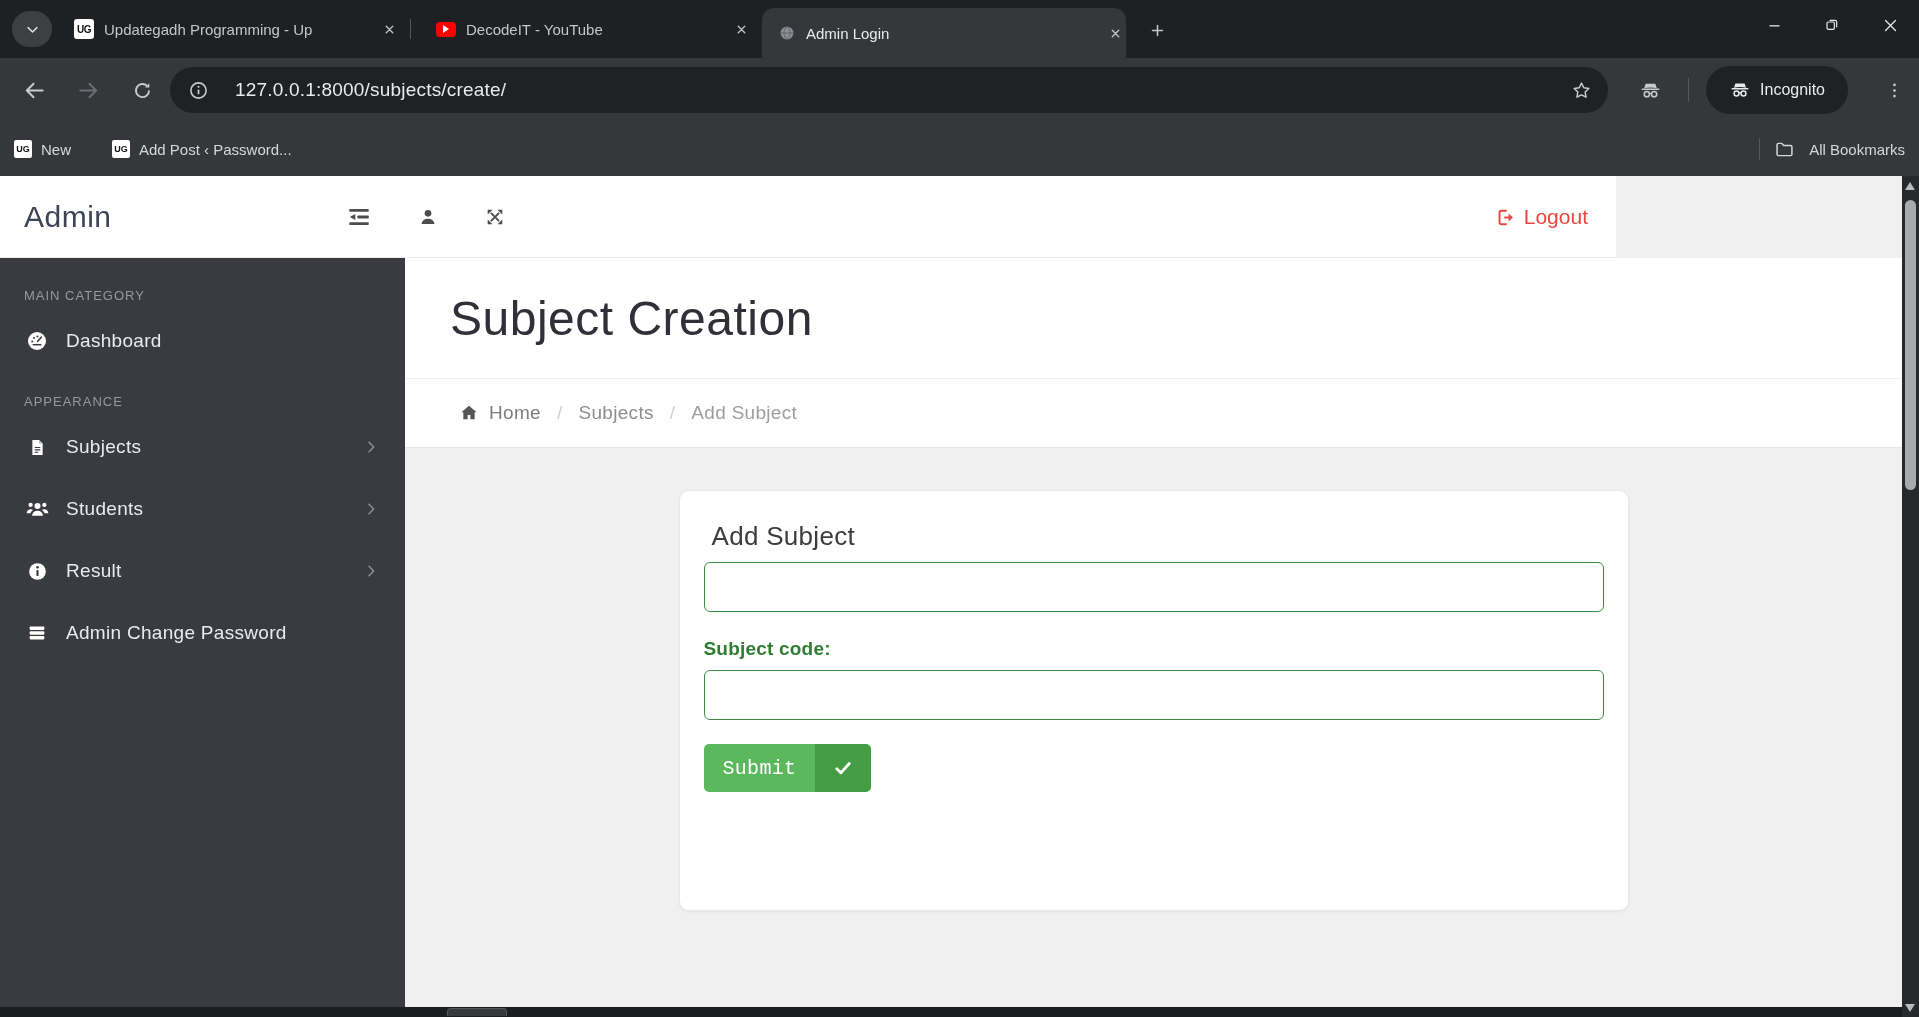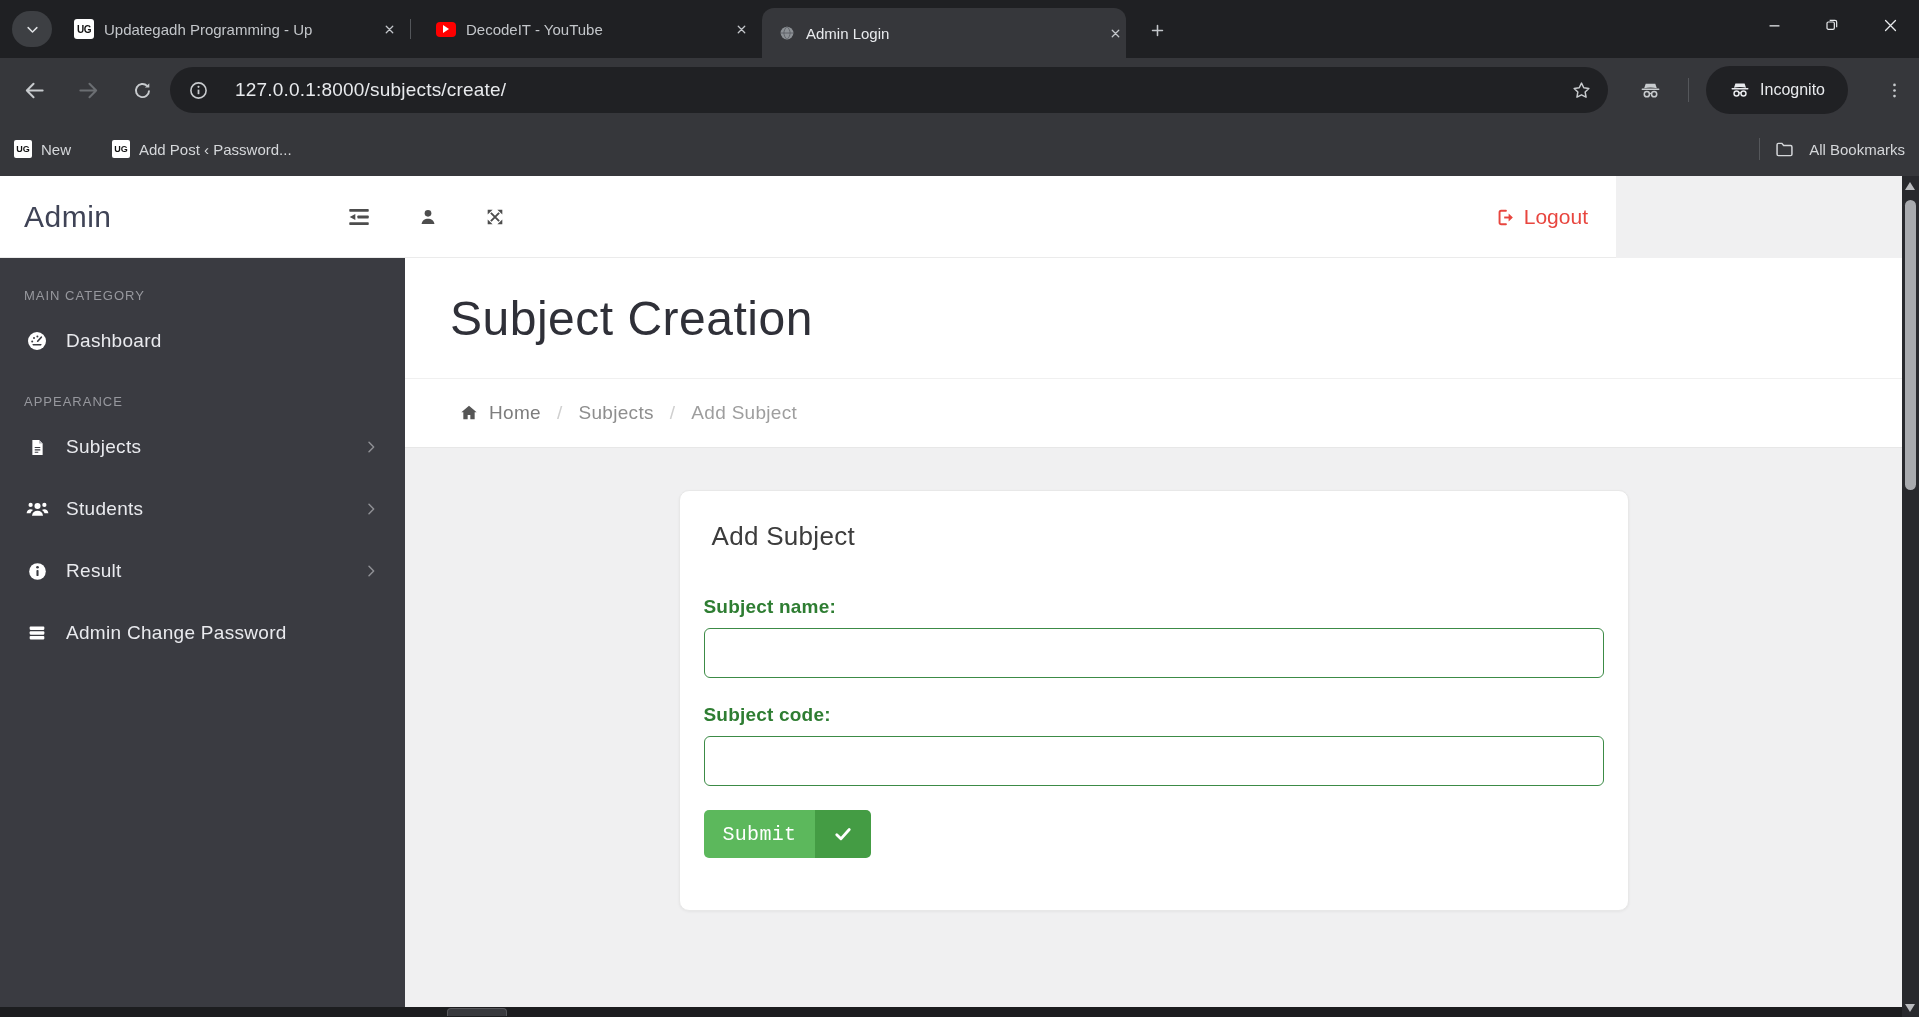--- a/index.html
+++ b/index.html
@@ -417,21 +417,20 @@
         </span>
         <span class="crumb c1">Home</span>
         <span class="crumb c2">Subjects</span>
         <span class="crumb c3">Add Subject</span>
       </div>
 
       <div class="content">
         <div class="card">
           <h2>Add Subject</h2>
 
-          <div class="fld-label">Subject name:</div>
           <input class="fld-input" type="text" value="" style="">
 
           <div class="fld-label second">Subject code:</div>
           <input class="fld-input" type="text" value="" style="">
 
           <div class="submit-btn">
             <span class="txt">Submit</span>
             <span class="chk">
               <svg viewBox="0 0 24 24" width="20" height="20">
                   <path d="M4.5 12.8l5 5 10-11.2" fill="none" stroke="#fff" stroke-width="3.4" stroke-linecap="round" stroke-linejoin="round"></path>

